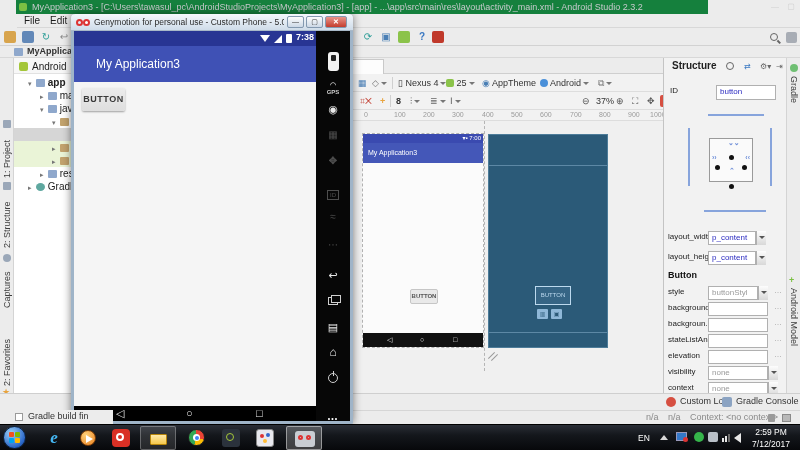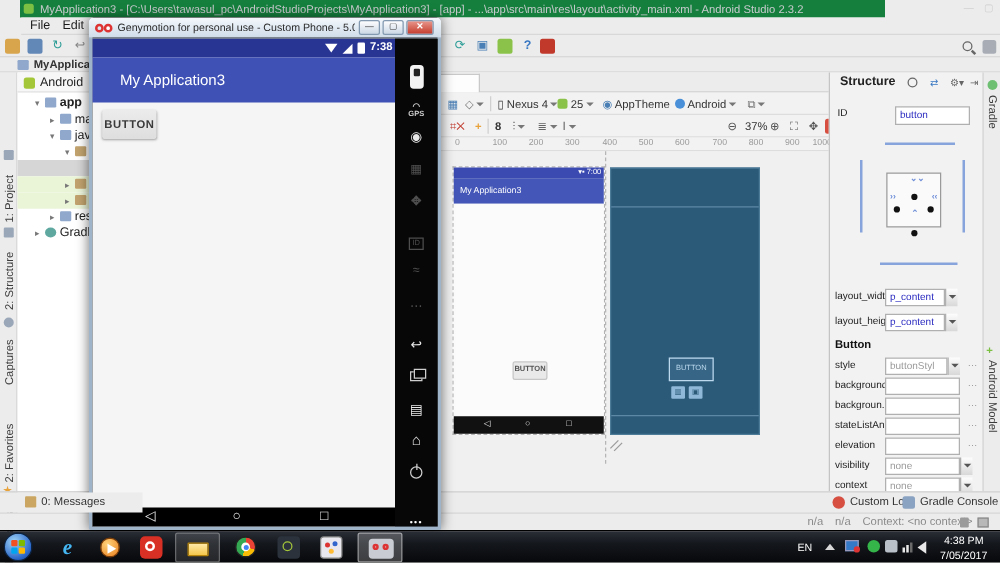--- a/index.html
+++ b/index.html
@@ -349,23 +349,23 @@
 
     <div class="ab" id="as-statusbar">
       <span class="ab sb-tx sb-gray" style="left:646px;top:-1px">n/a</span>
       <span class="ab sb-tx sb-gray" style="left:668px;top:-1px">n/a</span>
       <span class="ab sb-tx sb-gray" style="left:690px;top:-1px">Context: &lt;no context&gt;</span>
       <span class="ab" style="left:768px;top:3px;width:7px;height:8px;background:#9a9a9a;border-radius:1px"></span>
       <span class="ab" style="left:782px;top:3px;width:9px;height:8px;background:#b8b8b8;border:1px solid #8a8a8a"></span>
     </div>
   </div>
 
-  <div class="ab" id="patch1">
-    <span class="ab" style="left:6px;top:3px;width:9px;height:9px;background:#caa662;border-radius:1px"></span>
-    <span class="ab sb-tx" style="left:19px;top:0">0: Messages</span>
+  <div class="ab" id="patch2">
+    <span class="ab" style="left:15px;top:3px;width:8px;height:8px;background:#fff;border:1px solid #9a9a9a"></span>
+    <span class="ab sb-tx" style="left:28px;top:-1px">Gradle build fin</span>
   </div>
 
   <div class="ab" id="emu">
     <div class="ab" id="emu-titlebar">
       <span class="ab" style="left:5px;top:5px;width:7px;height:7px;border:2px solid #d33;border-radius:50%"></span>
       <span class="ab" style="left:12px;top:5px;width:7px;height:7px;border:2px solid #d33;border-radius:50%;background:#fff"></span>
       <span class="ab tx" id="emu-title">Genymotion for personal use - Custom Phone - 5.0.0 - API 21 ...</span>
       <span class="ab aero-btn" style="left:216px;width:17px">—</span>
       <span class="ab aero-btn" style="left:235px;width:17px">▢</span>
       <span class="ab aero-btn" id="emu-close" style="left:254px;width:22px">✕</span>
@@ -450,18 +450,18 @@
     <span class="ab" style="left:676px;top:7px;width:11px;height:9px;background:#3478c8;border:1px solid #99b">
         <span class="ab" style="left:6px;top:4px;width:5px;height:5px;background:#d33;border-radius:50%"></span>
       </span>
     <span class="ab" style="left:694px;top:7px;width:10px;height:10px;background:#35b44a;border-radius:50%"></span>
     <span class="ab" style="left:708px;top:7px;width:10px;height:10px;background:#b9c0c8;border-radius:2px"></span>
     <span class="ab" style="left:722px;top:13px;width:2px;height:4px;background:#e8e8e8"></span>
     <span class="ab" style="left:725px;top:11px;width:2px;height:6px;background:#e8e8e8"></span>
     <span class="ab" style="left:728px;top:9px;width:2px;height:8px;background:#6a6a6a"></span>
     <span class="ab" style="left:734px;top:8px;width:0;height:0;border-top:5px solid transparent;border-bottom:5px solid transparent;border-right:7px solid #e8e8e8"></span>
     <div class="ab" style="left:746px;top:1px;width:50px;height:24px;text-align:center">
-      <div class="tray-tx">4:38 PM</div>
-      <div class="tray-tx">7/05/2017</div>
+      <div class="tray-tx">2:59 PM</div>
+      <div class="tray-tx">7/12/2017</div>
     </div>
   </div>
 
 </div>
 
 </body></html>

